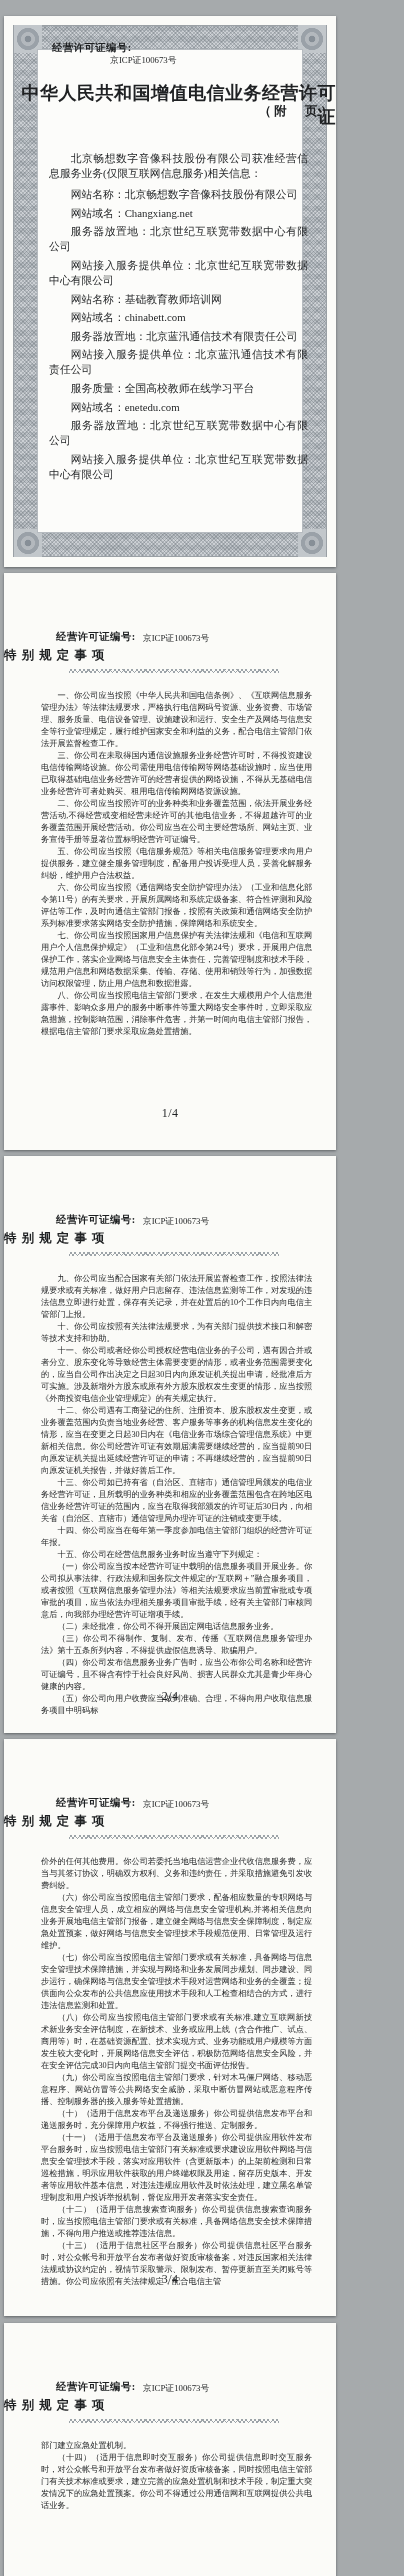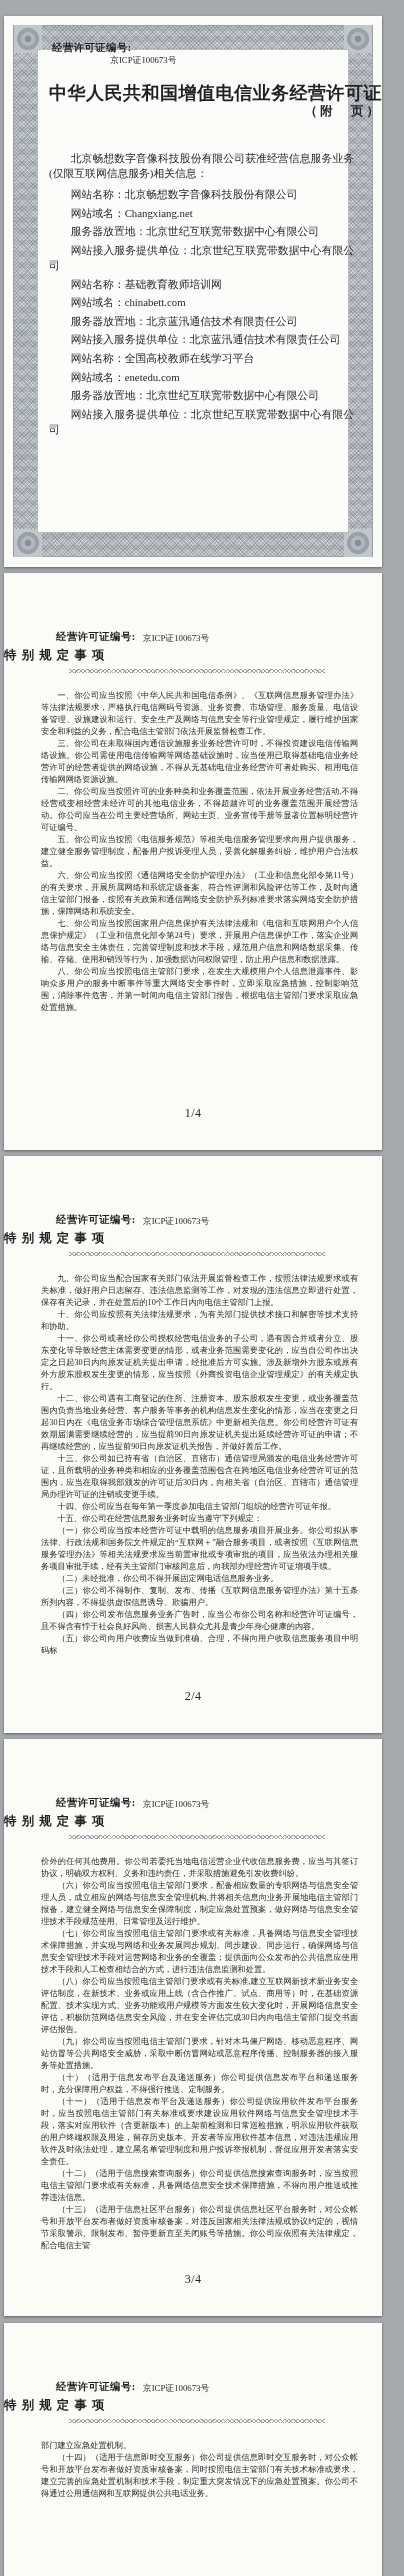--- a/index.html
+++ b/index.html
@@ -1,18 +1,18 @@
 <!DOCTYPE html>
 <html style="font-size:8.2px"><head>
 <meta charset="utf-8">
 <style>
   html,body{margin:0;padding:0;background:#a6aaac;}
   .canvas{position:relative;width:405px;height:2873px;background:#a6aaac;overflow:hidden;
           font-family:"Liberation Serif","DejaVu Serif",serif;color:#1f2123;}
-  .page{position:absolute;left:4.1px;width:378px;background:#fbfbf8;box-shadow:0 1px 2.6px rgba(35,38,42,.55);}
+  .page{position:absolute;left:4.1px;width:332px;background:#fbfbf8;box-shadow:0 1px 2.6px rgba(35,38,42,.55);}
   .p1{top:15.5px;height:551px;}
   .p2{top:573px;height:577px;}
   .p3{top:1156px;height:577px;}
   .p4{top:1739px;height:577px;}
   .p5{top:2323px;height:551px;}
 
   
   .frame{position:absolute;inset:9.3px;
     background:
       repeating-linear-gradient(45deg, rgba(96,104,112,.30) 0 1px, rgba(255,255,255,0) 1px 2.6px),
@@ -76,21 +76,21 @@
       <p class="intro">北京畅想数字音像科技股份有限公司获准经营信息服务业务(仅限互联网信息服务)相关信息：</p>
       <div>
           <p>网站名称：北京畅想数字音像科技股份有限公司</p>
           <p>网站域名：Changxiang.net</p>
           <p>服务器放置地：北京世纪互联宽带数据中心有限公司</p>
           <p>网站接入服务提供单位：北京世纪互联宽带数据中心有限公司</p>
           <p>网站名称：基础教育教师培训网</p>
           <p>网站域名：chinabett.com</p>
           <p>服务器放置地：北京蓝汛通信技术有限责任公司</p>
           <p>网站接入服务提供单位：北京蓝汛通信技术有限责任公司</p>
-          <p>网站名称：全国高校教师在线学习平台</p>
+          <p>服务质量：全国高校教师在线学习平台</p>
           <p>网站域名：enetedu.com</p>
           <p>服务器放置地：北京世纪互联宽带数据中心有限公司</p>
           <p>网站接入服务提供单位：北京世纪互联宽带数据中心有限公司</p>
         </div>
     </div>
   </section>
 
   <section class="page p2">
     <div class="lic-row">
       <span class="lbl">经营许可证编号:</span>

